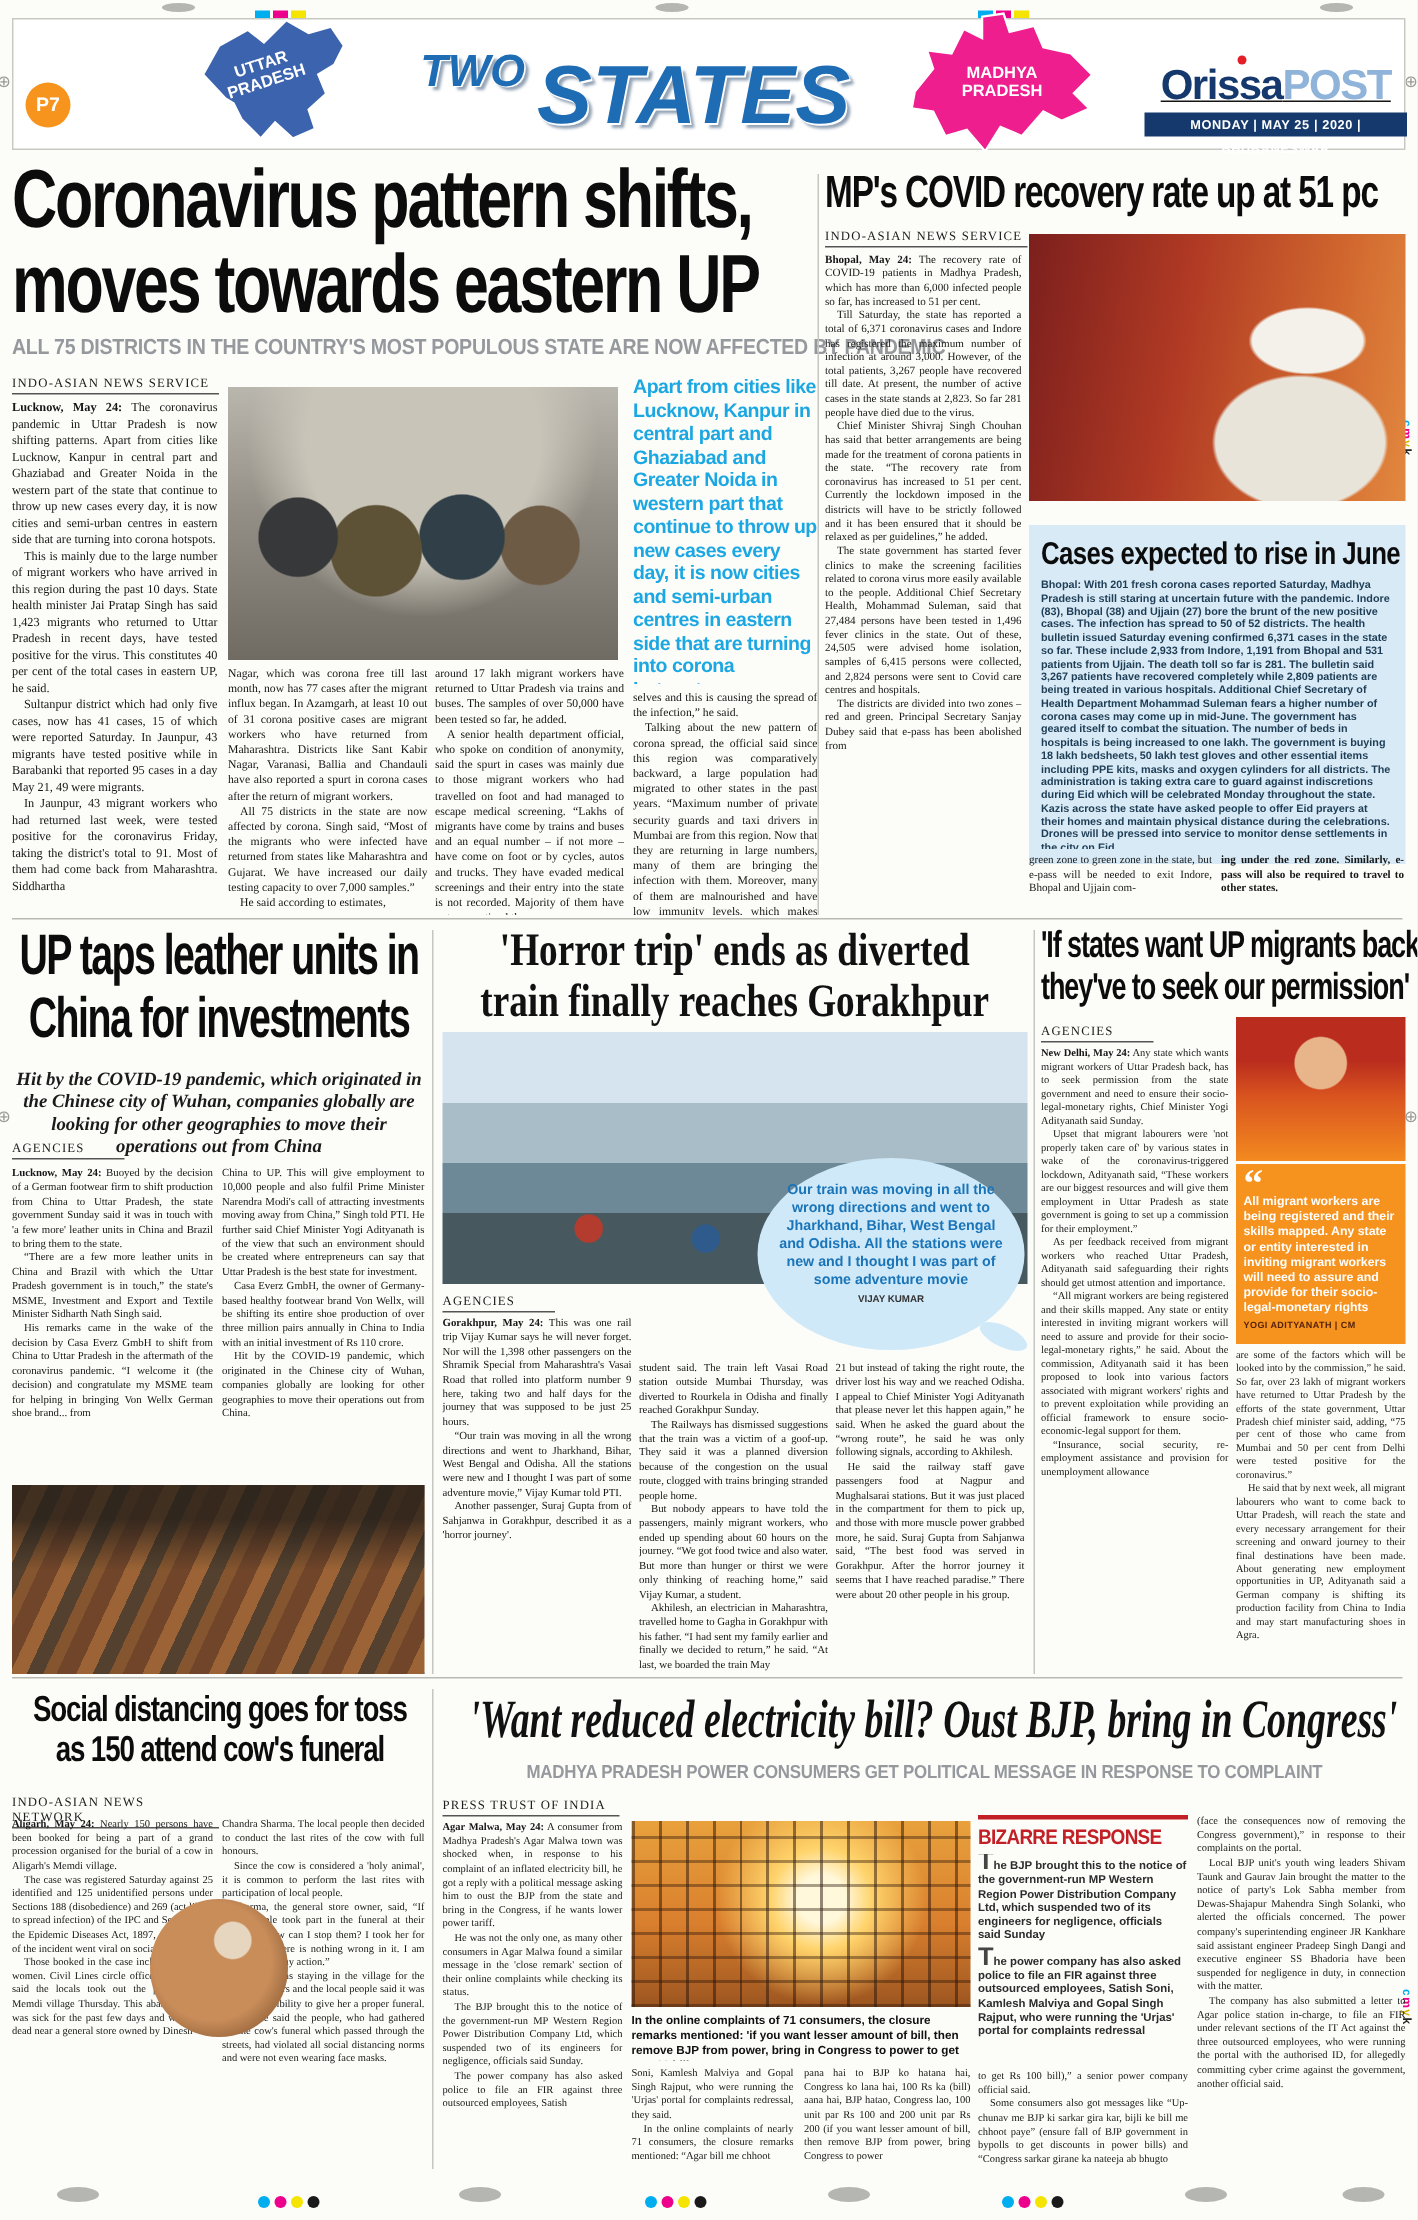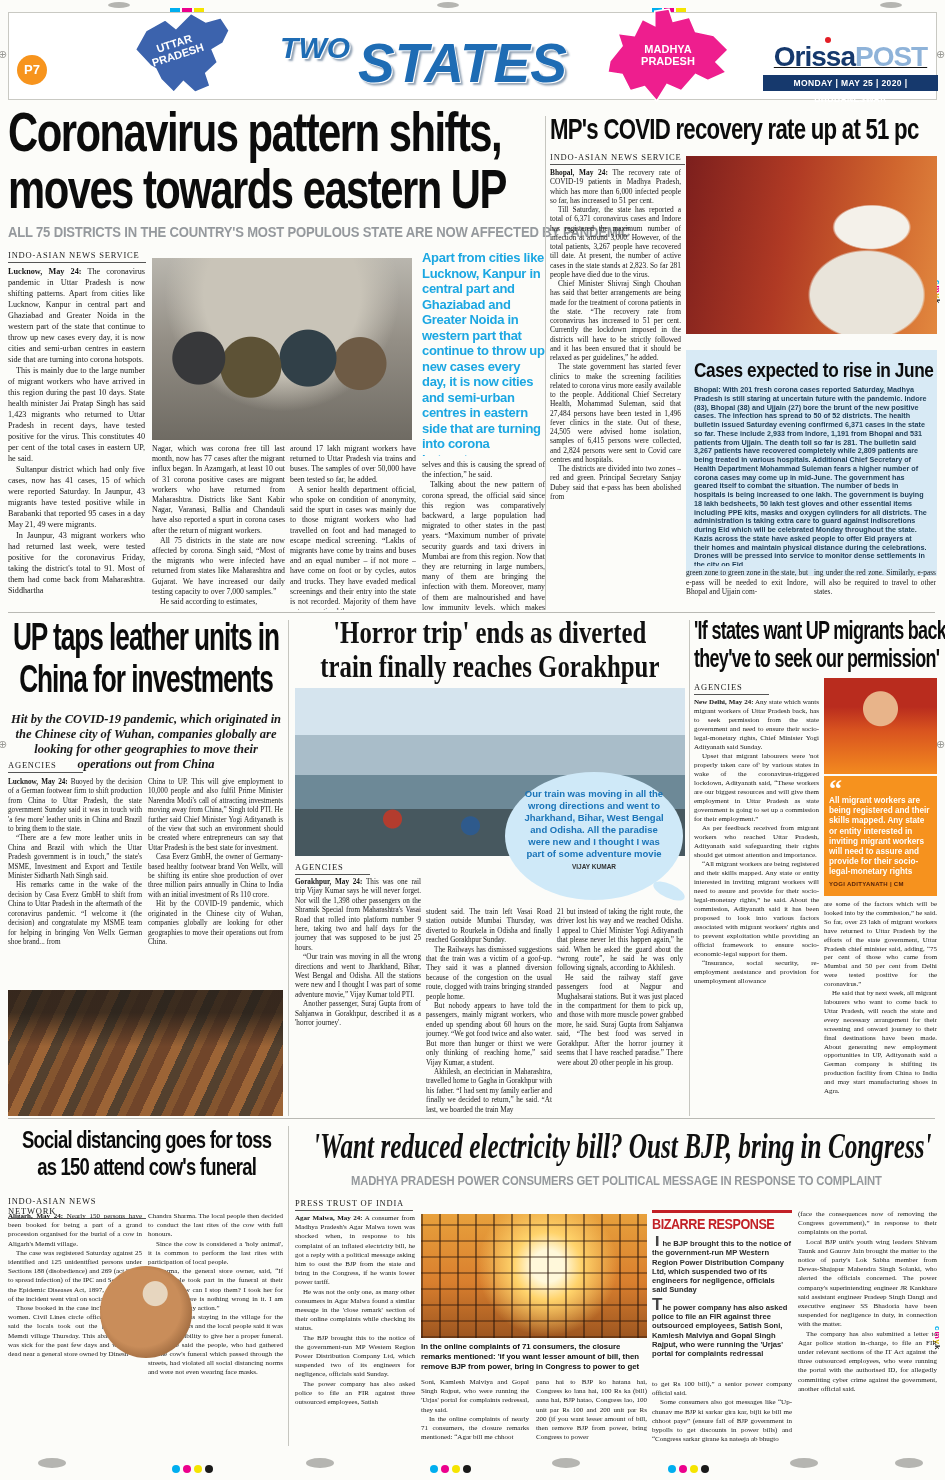--- a/index.html
+++ b/index.html
@@ -190,21 +190,21 @@
 
   <div class="a casesbox" style="left:686px;top:350px;width:235px;height:212px;">
     <div class="hl" style="font-size:21px;letter-spacing:-.5px;transform:scaleX(.82);width:300px;">Cases expected to rise in June</div>
     <div class="body clip" style="margin-top:4px;height:180px;font-size:7.2px;line-height:8.75px;text-align:left;">
         <p class="para"><b>Bhopal:</b> With 201 fresh corona cases reported Saturday, Madhya Pradesh is still staring at uncertain future with the pandemic. Indore (83), Bhopal (38) and Ujjain (27) bore the brunt of the new positive cases. The infection has spread to 50 of 52 districts. The health bulletin issued Saturday evening confirmed 6,371 cases in the state so far. These include 2,933 from Indore, 1,191 from Bhopal and 531 patients from Ujjain. The death toll so far is 281. The bulletin said 3,267 patients have recovered completely while 2,809 patients are being treated in various hospitals. Additional Chief Secretary of Health Department Mohammad Suleman fears a higher number of corona cases may come up in mid-June. The government has geared itself to combat the situation. The number of beds in hospitals is being increased to one lakh. The government is buying 18 lakh bedsheets, 50 lakh test gloves and other essential items including PPE kits, masks and oxygen cylinders for all districts. The administration is taking extra care to guard against indiscretions during Eid which will be celebrated Monday throughout the state. Kazis across the state have asked people to offer Eid prayers at their homes and maintain physical distance during the celebrations. Drones will be pressed into service to monitor dense settlements in the city on Eid.</p>
       </div>
   </div>
   <div class="a body clip" style="left:686px;top:568px;width:122px;height:42px;font-size:7.4px;line-height:9.5px;">
       <p class="para">green zone to green zone in the state, but e-pass will be needed to exit Indore, Bhopal and Ujjain com-</p>
     </div>
-  <div class="a body clip" style="left:814px;top:568px;width:122px;height:42px;font-size:7.4px;line-height:9.5px;">
+  <div class="a body clip" style="left:814px;top:568px;width:122px;height:42px;font-size:7.4px;line-height:9.5px;font-weight:bold;">
       <p class="para">ing under the red zone. Similarly, e-pass will also be required to travel to other states.</p>
     </div>
 
   <div class="a hrule" style="left:8px;top:612px;width:927px;"></div>
 
   <div class="a hl center" style="left:8px;top:616px;width:400px;font-size:38px;line-height:42px;letter-spacing:-1.5px;transform:scaleX(.69);">UP taps leather units in</div>
   <div class="a hl center" style="left:8px;top:658px;width:400px;font-size:38px;line-height:42px;letter-spacing:-1.5px;transform:scaleX(.69);">China for investments</div>
   <div class="a intro" style="left:8px;top:712px;width:276px;">Hit by the COVID-19 pandemic, which originated in the Chinese city of Wuhan, companies globally are looking for other  geographies to move their operations out from China</div>
   <div class="a byline" style="left:8px;top:760px;width:75px;">AGENCIES</div>
   <div class="a body clip" style="left:8px;top:778px;width:134px;height:208px;font-size:7.2px;line-height:9.4px;">
@@ -218,21 +218,21 @@
       <p class="para">Hit by the COVID-19 pandemic, which originated in the Chinese city of Wuhan, companies globally are looking for other geographies to move their operations out from China.</p>
     </div>
   <div class="a photo ph-pipes" style="left:8px;top:990px;width:275px;height:126px;"></div>
 
   <div class="a vrule" style="left:288px;top:620px;height:496px;"></div>
 
   <div class="a hlserif center" style="left:295px;top:616px;width:487px;font-size:31px;line-height:33px;transform:scaleX(.8);">'Horror trip' ends as diverted</div>
   <div class="a hlserif center" style="left:295px;top:650px;width:487px;font-size:31px;line-height:33px;transform:scaleX(.8);">train finally reaches Gorakhpur</div>
   <div class="a photo ph-train" style="left:295px;top:688px;width:390px;height:168px;"></div>
   <div class="a bubble" style="left:505px;top:772px;width:178px;height:128px;padding:0;z-index:3;">
-    <div style="padding:16px 14px 0 14px;font-size:9.5px;line-height:12px;">Our train was moving in all the wrong directions and went to Jharkhand, Bihar, West Bengal and Odisha. All the paradise were new and I thought I was part of some adventure movie</div>
+    <div style="padding:16px 14px 0 14px;font-size:9.5px;line-height:12px;">Our train was moving in all the wrong directions and went to Jharkhand, Bihar, West Bengal and Odisha. All the stations were new and I thought I was part of some adventure movie</div>
     <div style="font-size:6.5px;color:#333;margin-top:3px;">VIJAY KUMAR</div>
   </div>
   <div class="a" style="left:652px;top:884px;width:34px;height:14px;background:#cfe9f8;border-radius:50%;transform:rotate(25deg);z-index:2;"></div>
   <div class="a byline" style="left:295px;top:862px;width:75px;">AGENCIES</div>
   <div class="a body clip" style="left:295px;top:878px;width:126px;height:238px;font-size:7.2px;line-height:9.4px;">
       <p class="para"><b>Gorakhpur, May 24:</b> This was one rail trip Vijay Kumar says he will never forget. Nor will the 1,398 other passengers on the Shramik Special from Maharashtra's Vasai Road that rolled into platform number 9 here, taking two and half days for the journey that was supposed to be just 25 hours.</p>
       <p class="para">“Our train was moving in all the wrong directions and went to Jharkhand, Bihar, West Bengal and Odisha. All the stations were new and I thought I was part of some adventure movie,” Vijay Kumar told PTI.</p>
       <p class="para">Another passenger, Suraj Gupta from of Sahjanwa in Gorakhpur, described it as a 'horror journey'.</p>
     </div>
   <div class="a body clip" style="left:426px;top:908px;width:126px;height:208px;font-size:7.2px;line-height:9.4px;">

